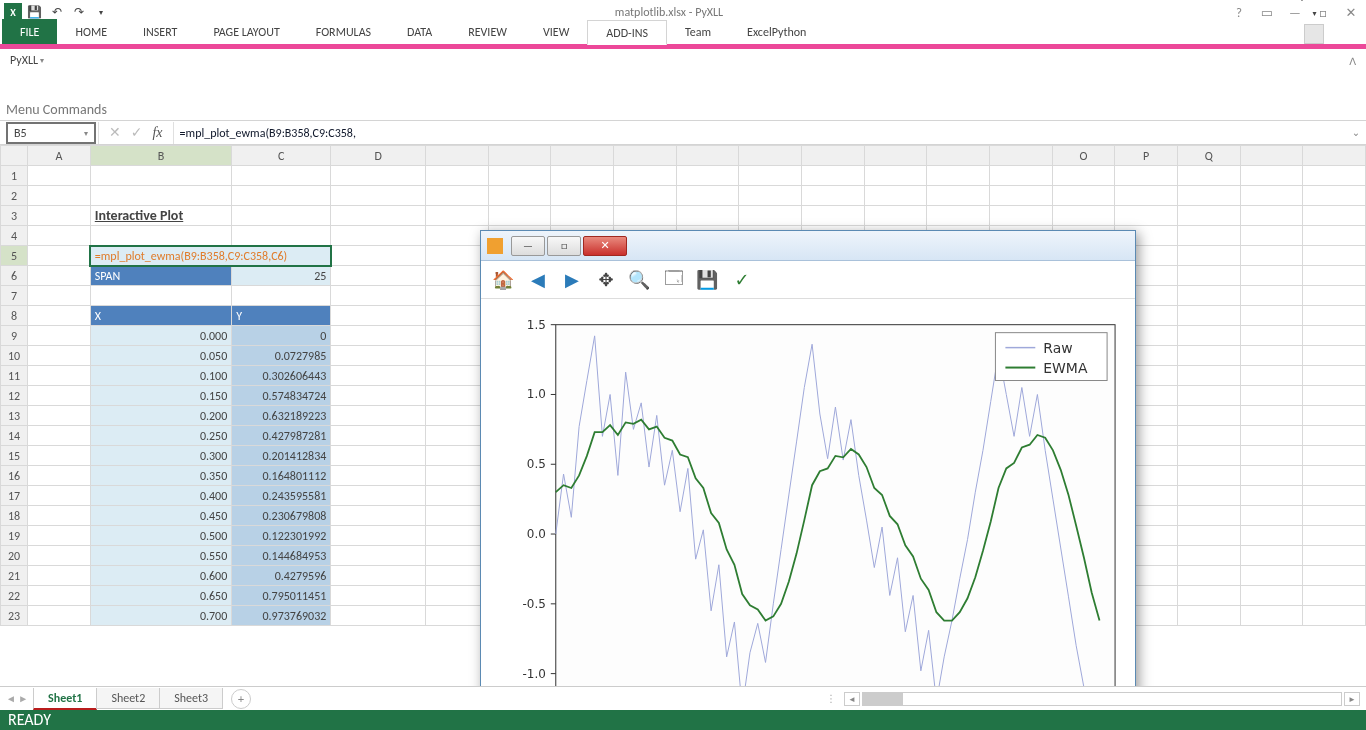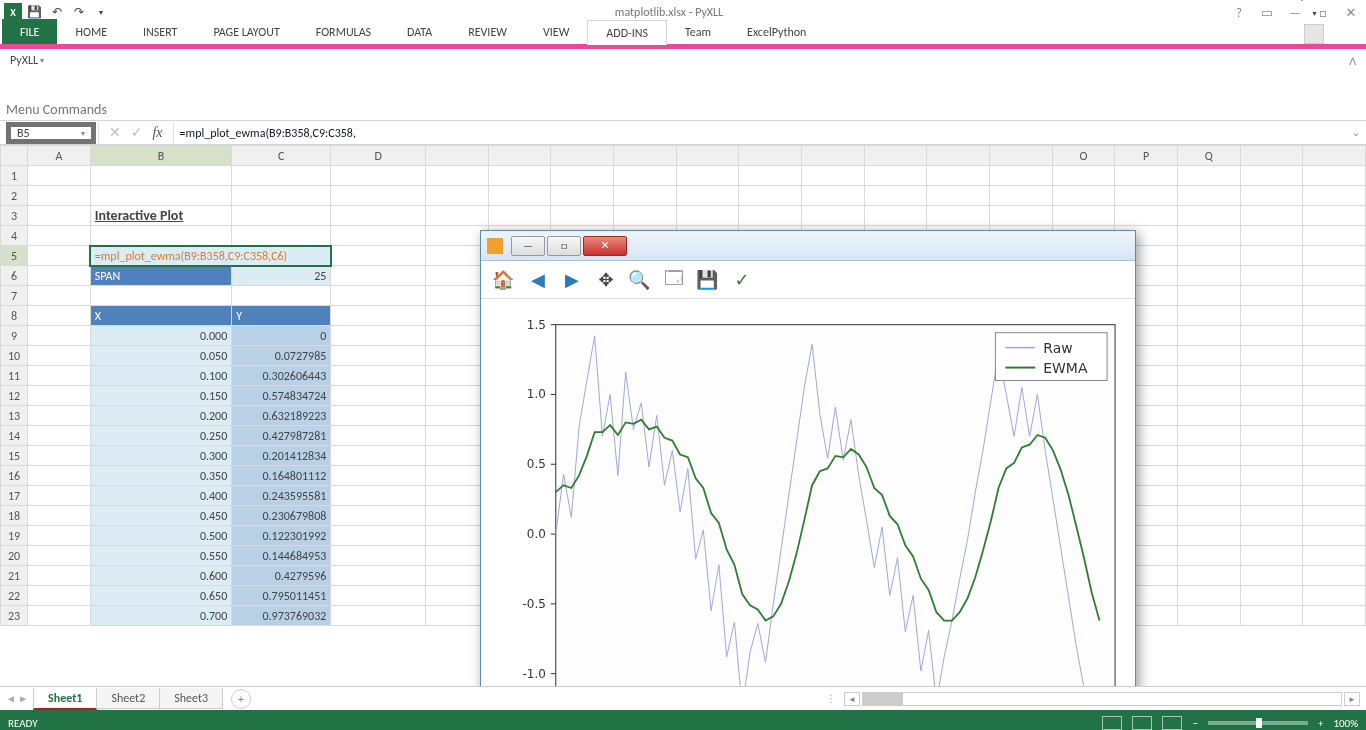--- a/index.html
+++ b/index.html
@@ -25,21 +25,21 @@
 
   
   .ribbon-body { height: 72px; border-bottom: 1px solid #d4d4d4; padding: 4px 10px; position:relative; }
   .pyxll { font-size: 12px; color: #444; display:flex; align-items:center; gap:2px; }
   .pyxll::after { content:"▾"; font-size:8px; color:#888; }
   .menucmd { position:absolute; bottom:2px; left:6px; font-size:14px; color:#777; }
   .collapse-caret { position:absolute; right:10px; top:6px; color:#888; font-size:10px; }
 
   
   .formula-bar { height: 24px; display: flex; align-items: center; border-bottom: 1px solid #d4d4d4; }
-  .namebox { width: 90px; border: 5px solid #737373; height: 22px; margin: 0 2px 0 6px; display:flex; align-items:center; padding:0 6px; justify-content:space-between; }
+  .namebox { width: 90px; border: 2px solid #737373; height: 22px; margin: 0 2px 0 6px; display:flex; align-items:center; padding:0 6px; justify-content:space-between; }
   .namebox .dd { font-size:8px; color:#888; }
   .fb-icons { display:flex; align-items:center; gap:10px; padding:0 10px; color:#bbb; font-size:14px; border-left:1px solid #e0e0e0; height:22px;}
   .fx { font-style: italic; font-family: "Times New Roman", serif; color:#555; }
   .formula-text { flex:1; padding-left:6px; font-size:12px; color:#0f172a; height:22px; display:flex; align-items:center; border-left:1px solid #e0e0e0; }
   .fb-expand { width:20px; color:#888; font-size:10px; text-align:center; }
 
   
   .grid-area { position: relative; height: calc(730px - 24px - 25px - 72px - 24px - 24px - 20px); overflow:hidden; background:#fff; }
 
   table.grid { border-collapse: collapse; table-layout: fixed; }
@@ -64,21 +64,21 @@
   .sheet-nav { padding:0 6px; color:#aaa; font-size:10px; display:flex; gap:4px; }
   .stab { padding: 3px 14px; border:1px solid #ccc; border-top:none; font-size:12px; background:#f5f5f5; color:#555; margin-left:-1px;}
   .stab.active { background:#fff; border-bottom:2px solid #b91c1c; color:#217346; font-weight:600; }
   .stab-add { width:20px; height:20px; border:1px solid #ccc; border-radius:50%; display:flex; align-items:center; justify-content:center; margin-left:8px; color:#888; font-size:12px;}
   .sheet-tabs .hscroll { flex:1; display:flex; justify-content:flex-end; align-items:center; padding-right:6px; gap:2px;}
   .hscroll-track { width:480px; height:14px; border:1px solid #ccc; position:relative; }
   .hscroll-thumb { position:absolute; left:0; top:0; height:12px; width:40px; background:#ccc; }
   .hbtn { width:16px; height:14px; border:1px solid #ccc; display:flex; align-items:center; justify-content:center; font-size:8px; color:#888;}
 
   
-  .statusbar { height: 20px; background: #217346; color: #fff; display:flex; align-items:flex-end; font-size:11px; padding:0 8px; justify-content:space-between;}
+  .statusbar { height: 20px; background: #217346; color: #fff; display:flex; align-items:flex-start; font-size:16px; padding:0 8px; justify-content:space-between;flex-direction:column;}
   .status-right { display:flex; align-items:center; gap:10px; }
   .view-btn { width:20px; height:14px; border:1px solid rgba(255,255,255,0.6); }
   .zoom-slider { width:100px; height:4px; background:rgba(255,255,255,0.4); position:relative; }
   .zoom-thumb { position:absolute; left:48px; top:-3px; width:6px; height:10px; background:#fff; }
 
   
   .mpl-window { position:absolute; left:480px; top:85px; width:656px; height:570px; background:#fff; border:1px solid #5b8ab3; box-shadow:3px 3px 12px rgba(0,0,0,0.4); }
   .mpl-title { height:30px; background:linear-gradient(#eef4fb,#d7e6f5); display:flex; align-items:center; padding:0 6px; border-bottom:1px solid #a9c1da;}
   .mpl-title .ticon{ width:16px; height:16px; background:#f0a030; margin-right:6px; }
   .mpl-title-text{ flex:1; font-size:12px; color:#333;}

